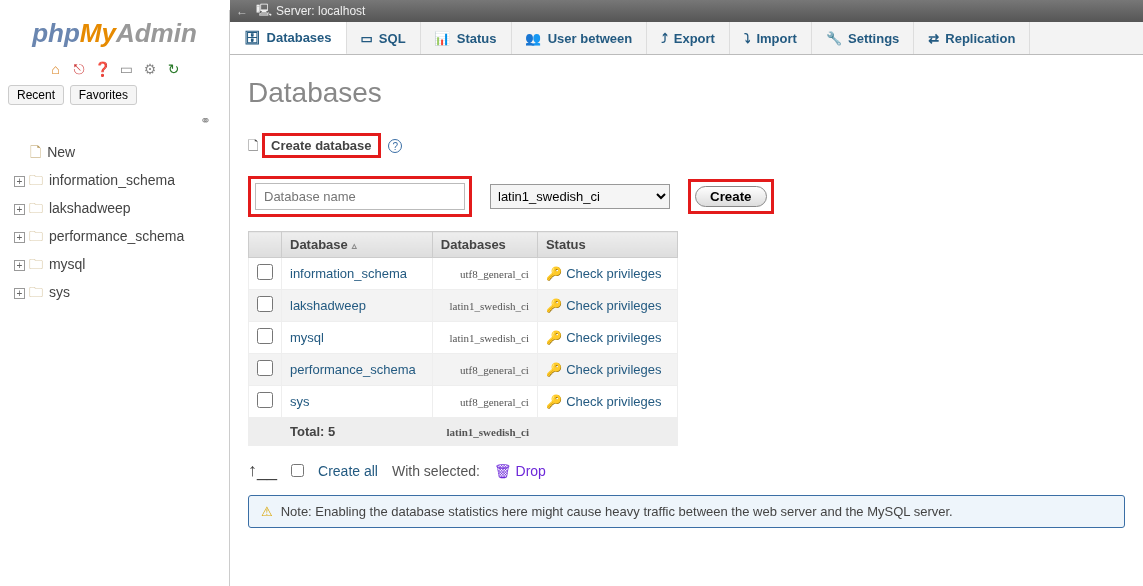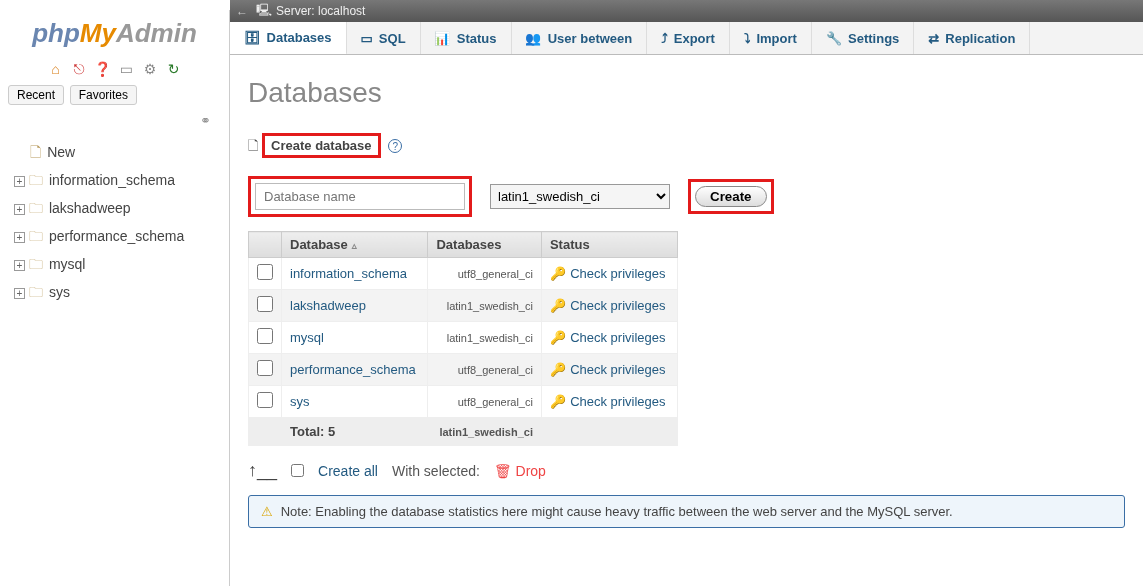--- a/index.html
+++ b/index.html
@@ -35,29 +35,29 @@
 .dbname-input{width:210px;padding:5px 8px;border:1px solid #bbb;font-size:13px;color:#888}
 .collation-select{width:180px;padding:3px;border:1px solid #999;font-size:13px;background:#f5f5f5}
 .create-btn{padding:2px 14px;border:1px solid #888;border-radius:12px;background:linear-gradient(#fefefe,#ddd);font-weight:bold;cursor:pointer}
 table.dblist{border-collapse:collapse;width:430px;}
 table.dblist th{background:linear-gradient(#eee,#ddd);border:1px solid #ccc;padding:5px 8px;text-align:left;font-size:13px;color:#444}
 table.dblist td{border:1px solid #eee;padding:6px 8px;font-size:13px}
 table.dblist tr:nth-child(even) td{background:#f3f3f3}
 table.dblist .cb{width:26px;text-align:center}
 table.dblist .cb input{width:16px;height:16px}
 table.dblist .dbn{color:#235a81;cursor:pointer}
-table.dblist .coll{font-family:Liberation Sans, sans-serif;font-size:11px;color:#555;text-align:right}
+table.dblist .coll{font-family:Liberation Serif, serif;font-size:11px;color:#555;text-align:right}
 table.dblist .act{color:#235a81;cursor:pointer}
 table.dblist .act .aico{color:#3a6ea5;margin-right:4px}
 table.dblist tfoot td{font-weight:bold;background:#eee}
 .bulk-row{display:flex;align-items:center;gap:14px;margin:14px 0;font-size:14px}
 .bulk-row .arrow{font-size:18px}
 .bulk-row .checkall{color:#235a81;cursor:pointer}
 .bulk-row .ws{color:#555}
-.bulk-row .drop{color:#ef4444;cursor:pointer}
+.bulk-row .drop{color:#6d28d9;cursor:pointer}
 .notice{border:1px solid #3a6ea5;background:#eef5fb;padding:8px 12px;border-radius:3px;margin-top:10px;display:flex;align-items:center;gap:8px}
 .notice .warn{color:#d9a400}
 .sort-arrow{font-size:10px;color:#888;margin-left:4px}
 </style>
 </head>
 <body>
 
 <div class="sidebar">
   <div class="logo">
     <span class="p1">php</span><span class="p2">My</span><span class="p3">Admin</span>

